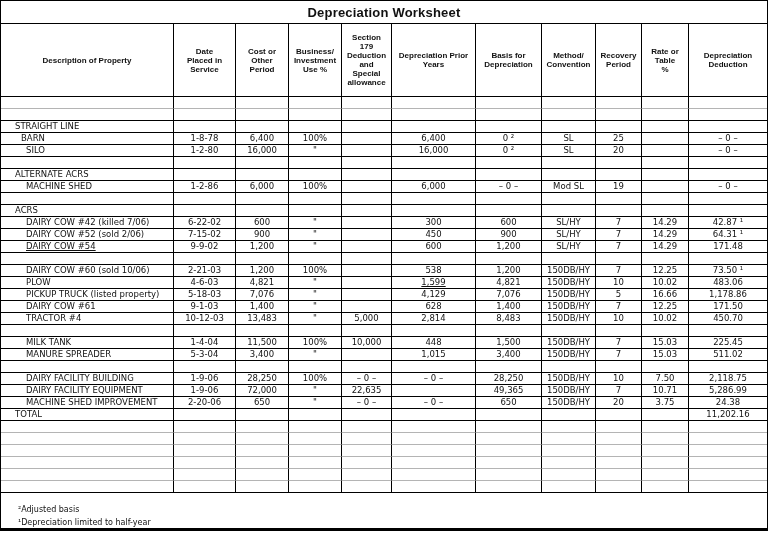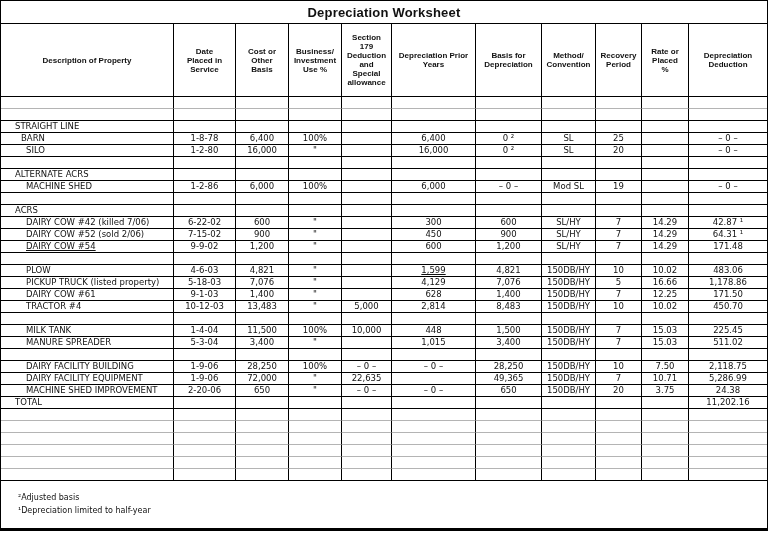--- a/index.html
+++ b/index.html
@@ -88,40 +88,40 @@
         <col class="c10">
     </colgroup>
     <thead>
       <tr>
           <th>Description of Property</th>
           <th>Date
 Placed in
 Service</th>
           <th>Cost or
 Other
-Basis</th>
+Period</th>
           <th>Business/
 Investment
 Use %</th>
           <th>Section
 179
 Deduction
 and
 Special
 allowance</th>
           <th>Depreciation Prior
 Years</th>
           <th>Basis for
 Depreciation</th>
           <th>Method/
 Convention</th>
           <th>Recovery
 Period</th>
           <th>Rate or
-Placed
+Table
 %</th>
           <th>Depreciation
 Deduction</th>
         </tr>
     </thead>
     <tbody>
         <tr class="row-blank">
           <td class="desc" style="border-bottom-color: rgb(180, 180, 180);"></td>
           <td style="border-bottom-color: rgb(180, 180, 180);"></td>
           <td style="border-bottom-color: rgb(180, 180, 180);"></td>
@@ -295,20 +295,33 @@
           <td style="border-bottom-color: rgb(0, 0, 0);"></td>
           <td style="border-bottom-color: rgb(0, 0, 0);"></td>
           <td style="border-bottom-color: rgb(0, 0, 0);"></td>
           <td style="border-bottom-color: rgb(0, 0, 0);"></td>
           <td style="border-bottom-color: rgb(0, 0, 0);"></td>
           <td style="border-bottom-color: rgb(0, 0, 0);"></td>
           <td style="border-bottom-color: rgb(0, 0, 0);"></td>
           <td style="border-bottom-color: rgb(0, 0, 0);"></td>
           <td style="border-bottom-color: rgb(0, 0, 0);"></td>
           <td style="border-bottom-color: rgb(0, 0, 0);"></td>
+        </tr>
+        <tr class="row-item">
+          <td class="desc" style="border-bottom-color: rgb(0, 0, 0);">DAIRY COW #60 (sold 10/06)</td>
+          <td style="border-bottom-color: rgb(0, 0, 0);">2-21-03</td>
+          <td style="border-bottom-color: rgb(0, 0, 0);">1,200</td>
+          <td style="border-bottom-color: rgb(0, 0, 0);">100%</td>
+          <td style="border-bottom-color: rgb(0, 0, 0);"></td>
+          <td style="border-bottom-color: rgb(0, 0, 0);">538</td>
+          <td style="border-bottom-color: rgb(0, 0, 0);">1,200</td>
+          <td style="border-bottom-color: rgb(0, 0, 0);">150DB/HY</td>
+          <td style="border-bottom-color: rgb(0, 0, 0);">7</td>
+          <td style="border-bottom-color: rgb(0, 0, 0);">12.25</td>
+          <td style="border-bottom-color: rgb(0, 0, 0);">73.50 ¹</td>
         </tr>
         <tr class="row-item">
           <td class="desc" style="border-bottom-color: rgb(0, 0, 0);">PLOW</td>
           <td style="border-bottom-color: rgb(0, 0, 0);">4-6-03</td>
           <td style="border-bottom-color: rgb(0, 0, 0);">4,821</td>
           <td style="border-bottom-color: rgb(0, 0, 0);">"</td>
           <td style="border-bottom-color: rgb(0, 0, 0);"></td>
           <td style="border-bottom-color: rgb(0, 0, 0); text-decoration: underline;">1,599</td>
           <td style="border-bottom-color: rgb(0, 0, 0);">4,821</td>
           <td style="border-bottom-color: rgb(0, 0, 0);">150DB/HY</td>

